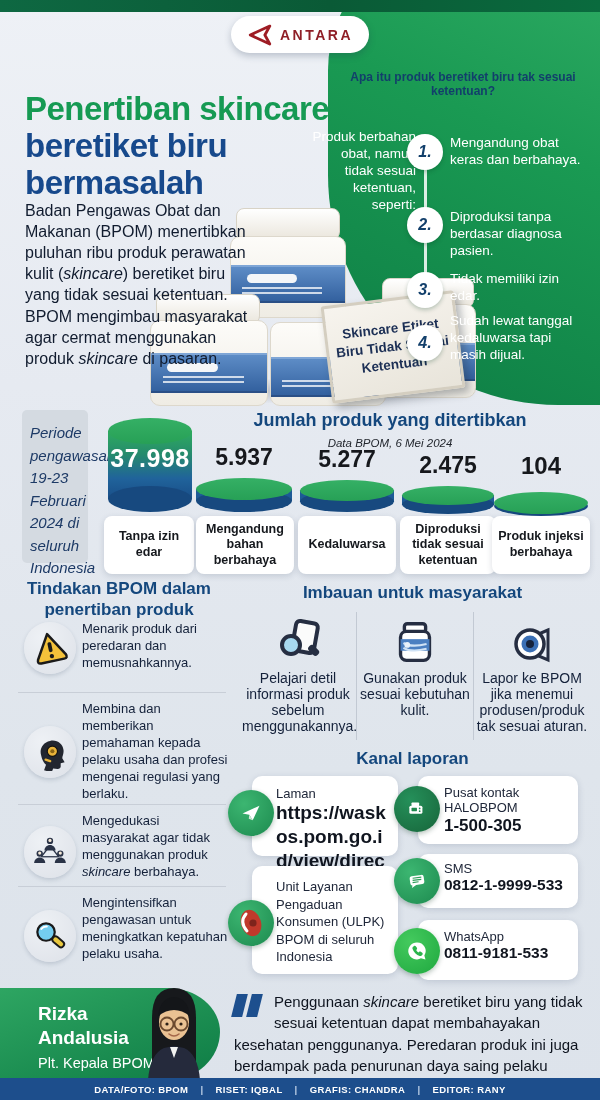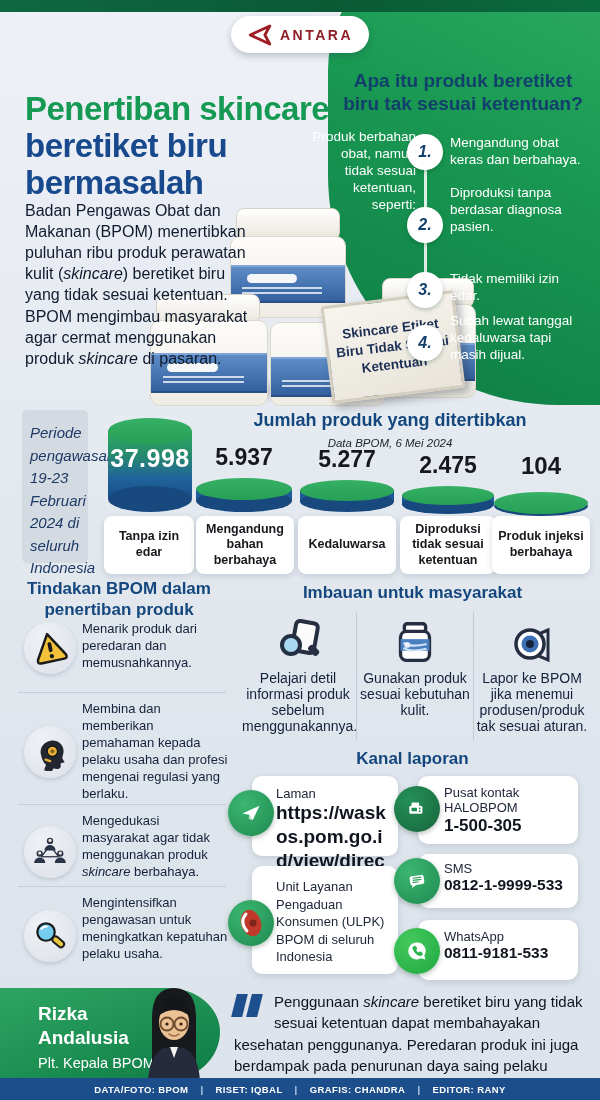--- a/index.html
+++ b/index.html
@@ -29,21 +29,21 @@
   .title .t-blue{color:#17498c;display:block;}
 
   
   .intro{position:absolute;left:25px;top:184px;width:302px;z-index:4;font-size:16px;font-weight:500;
          color:#101b2e;line-height:1.32;}
   .intro-spacer{float:right;width:76px;height:150px;margin-top:32px;}
   .em{font-style:italic;}
 
   
   .gp-heading{position:absolute;left:342px;top:70px;width:242px;z-index:3;text-align:center;
-              font-weight:bold;font-size:19px;line-height:1.2;color:#123f6b;}
+              font-weight:bold;font-size:12px;line-height:1.2;color:#123f6b;}
   .gp-lead{position:absolute;left:310px;top:128px;width:106px;z-index:3;text-align:right;
            color:#ffffff;font-size:13.5px;line-height:17px;font-weight:500;}
   .gp-line{position:absolute;left:424px;top:152px;width:3px;height:192px;background:rgba(255,255,255,.85);z-index:2;}
   .gp-num{position:absolute;left:407px;width:36px;height:36px;border-radius:50%;background:#ffffff;z-index:3;
           display:flex;align-items:center;justify-content:center;font-weight:bold;font-style:italic;
           font-size:16px;color:#123f6b;box-shadow:0 2px 4px rgba(0,60,30,.25);}
   .gp-item{position:absolute;left:450px;width:138px;color:#ffffff;font-size:13.5px;line-height:17px;font-weight:500;z-index:3;}
 
   
   .photo{position:absolute;left:140px;top:200px;width:335px;height:208px;z-index:2;}
@@ -146,21 +146,21 @@
   <p class="intro"><span class="intro-spacer"></span><span>Badan Pengawas Obat dan Makanan (BPOM) menertibkan puluhan ribu produk perawatan kulit (</span><span class="em">skincare</span><span>) beretiket biru yang tidak sesuai ketentuan. BPOM mengimbau masyarakat agar cermat menggunakan produk </span><span class="em">skincare</span><span> di pasaran.</span></p>
 
   <div class="gp-heading">Apa itu produk beretiket biru tak sesuai ketentuan?</div>
   <div class="gp-lead">Produk berbahan obat, namun tidak sesuai ketentuan, seperti:</div>
   <div class="gp-line"></div>
   <div class="gp-num" style="top:134px">1.</div>
   <div class="gp-num" style="top:207px">2.</div>
   <div class="gp-num" style="top:272px">3.</div>
   <div class="gp-num" style="top:325px">4.</div>
   <div class="gp-item" style="top:134px">Mengandung obat keras dan berbahaya.</div>
-  <div class="gp-item" style="top:184px">Diproduksi tanpa berdasar diagnosa pasien.</div>
+  <div class="gp-item" style="top:208px">Diproduksi tanpa berdasar diagnosa pasien.</div>
   <div class="gp-item" style="top:270px">Tidak memiliki izin edar.</div>
   <div class="gp-item" style="top:312px">Sudah lewat tanggal kedaluwarsa tapi masih dijual.</div>
 
   <div class="photo">
     <div class="jar-shadow"></div>
     <div class="lid" style="left:96px;top:8px;width:104px;height:32px"></div>
     <div class="jar" style="left:90px;top:36px;width:116px;height:82px">
       <div class="band" style="top:28px;height:38px">
           <div class="pill"></div>
           <div class="lines"></div>

